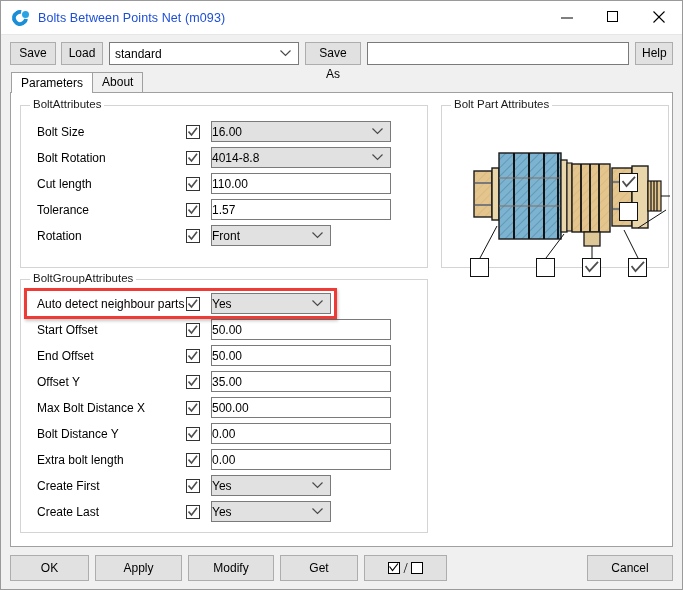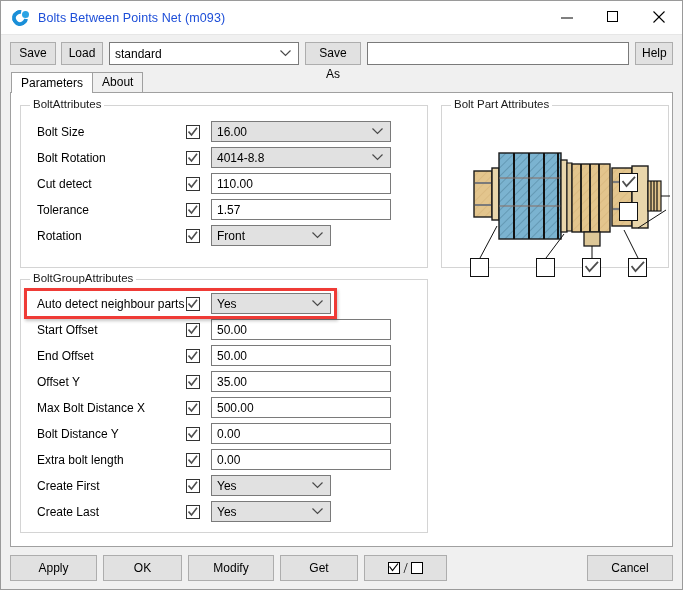--- a/index.html
+++ b/index.html
@@ -148,21 +148,21 @@
   }
   .cbx svg{position:absolute;left:1px;top:1px;}
 
   .field{
     position:absolute;height:21px;box-sizing:border-box;
     border:1px solid #7a7a7a;
     display:flex;align-items:center;
   }
   .field.text{background:#ffffff;}
   .field.select{background:#e1e1e1;}
-  .field .v{padding-left:5px;font-size:12px;color:#000;}
+  .field .v{font-size:12px;color:#000;}
   .field .arw{position:absolute;right:7px;top:0;bottom:0;display:flex;align-items:center;}
 
   
   .highlight{
     position:absolute;
     border:3px solid #ef3b36;
     box-sizing:border-box;
     z-index:5;
     box-shadow:1px 2px 3px rgba(0,0,0,.22);
     pointer-events:none;
@@ -278,21 +278,21 @@
           <span class="v">4014-8.8</span>
           <span class="arw">
             <svg class="chev" width="11" height="7">
                 <polyline points="0.5,0.5 5.5,5.5 10.5,0.5" fill="none" stroke="#4a4a4a" stroke-width="1.2"></polyline>
               </svg>
           </span>
         </span>
       </div>
 
       <div class="row" style="top:67px;">
-        <span class="lbl">Cut detect</span>
+        <span class="lbl">Cut length</span>
         <span class="cbx" style="left:165px;top:4px;">
           <svg width="10" height="10">
               <polyline points="0.5,4.5 3.5,8 9,0.8" fill="none" stroke="#4d4d4d" stroke-width="1.6"></polyline>
             </svg>
         </span>
         <span class="field text" style="left:190px;top:0px;width:180px;">
           <span class="v">110.00</span>
         </span>
       </div>
 
@@ -545,22 +545,22 @@
       <svg width="14" height="13" style="left:2px;top:2px;">
           <polyline points="0.5,5 4.5,10 13,0.8" fill="none" stroke="#4d4d4d" stroke-width="1.8"></polyline>
         </svg>
     </span>
 
     <span class="cbx" style="left:608px;top:109px;width:19px;height:19px;border-color:#111;"></span>
 
   </div>
 
   <div class="bottombar">
+    <div class="bbtn ok">OK</div>
     <div class="bbtn apply">Apply</div>
-    <div class="bbtn ok">OK</div>
     <div class="bbtn modify">Modify</div>
     <div class="bbtn get">Get</div>
     <div class="bbtn toggle">
       <span class="minicb">
         <svg width="10" height="9" style="position:absolute;left:0px;top:0px;">
             <polyline points="0.5,3.5 3.5,7.5 9,0.5" fill="none" stroke="#000" stroke-width="1.2"></polyline>
           </svg>
       </span>
       <span class="slash">/</span>
       <span class="minicb"></span>

